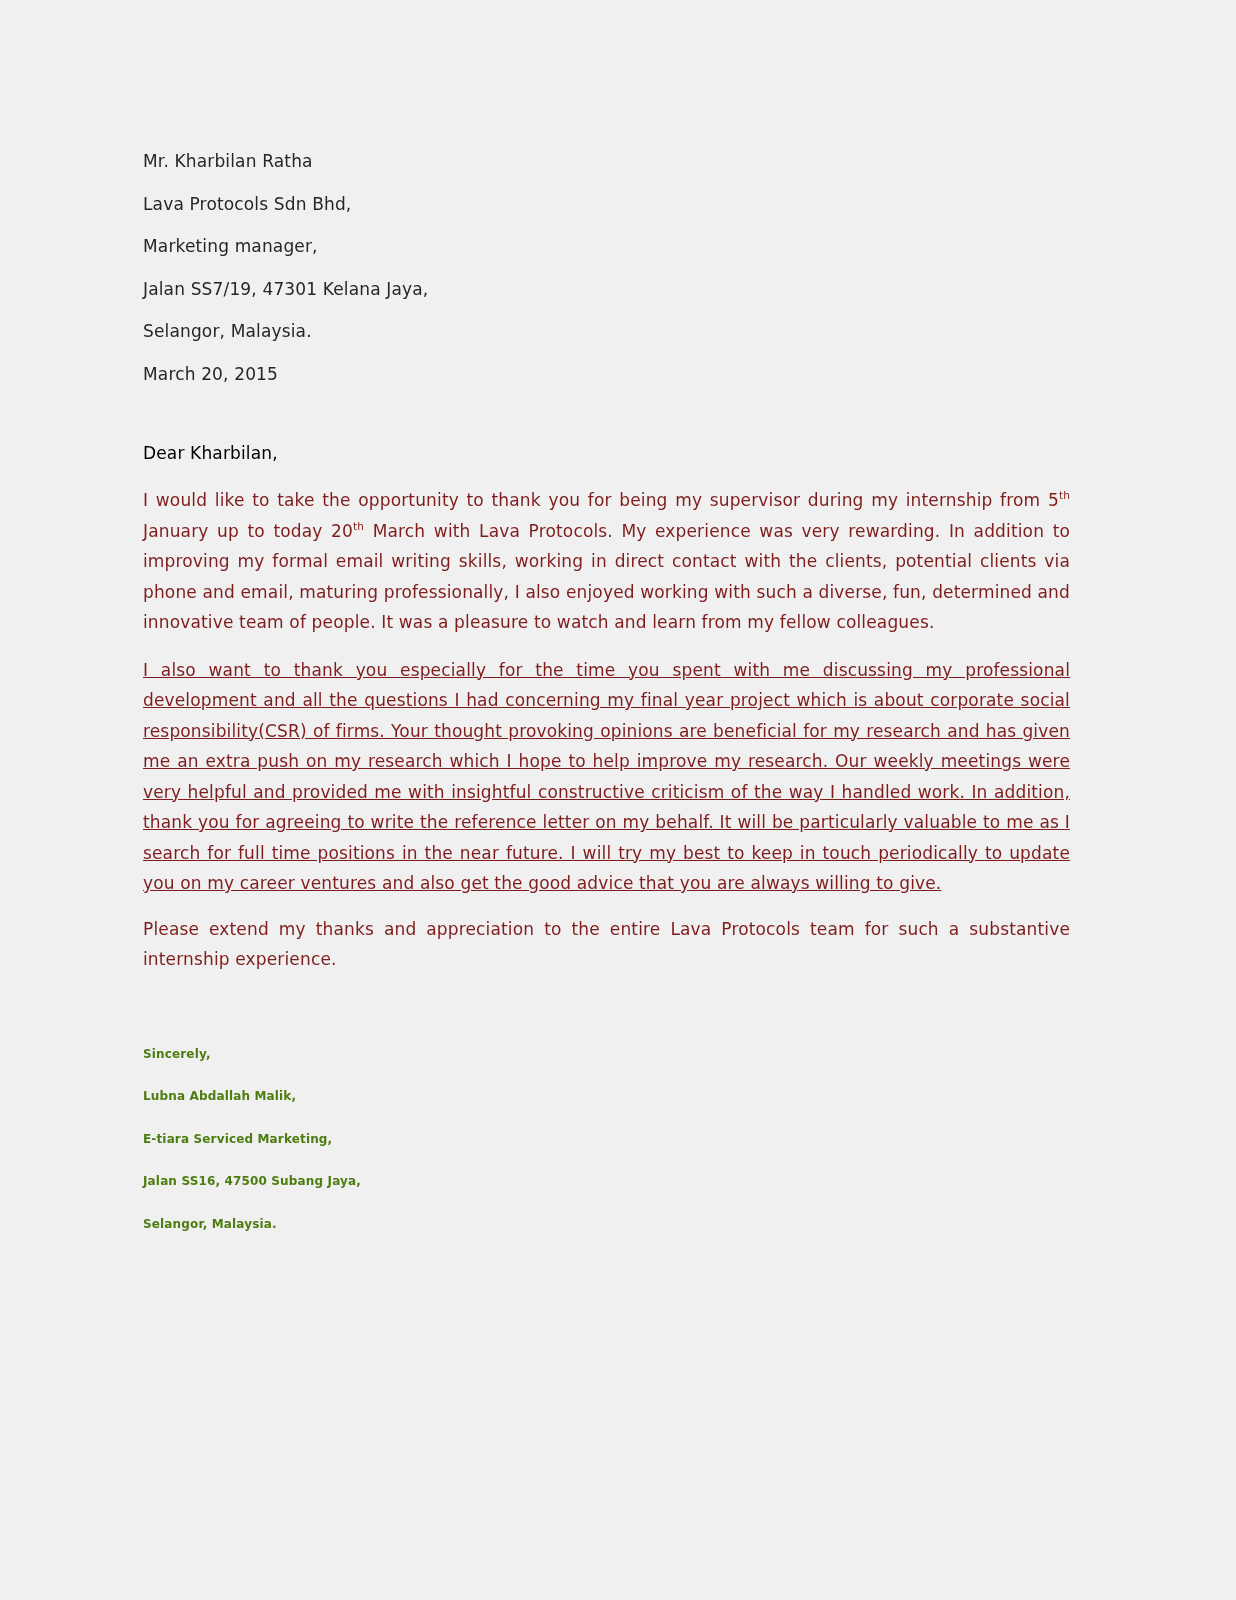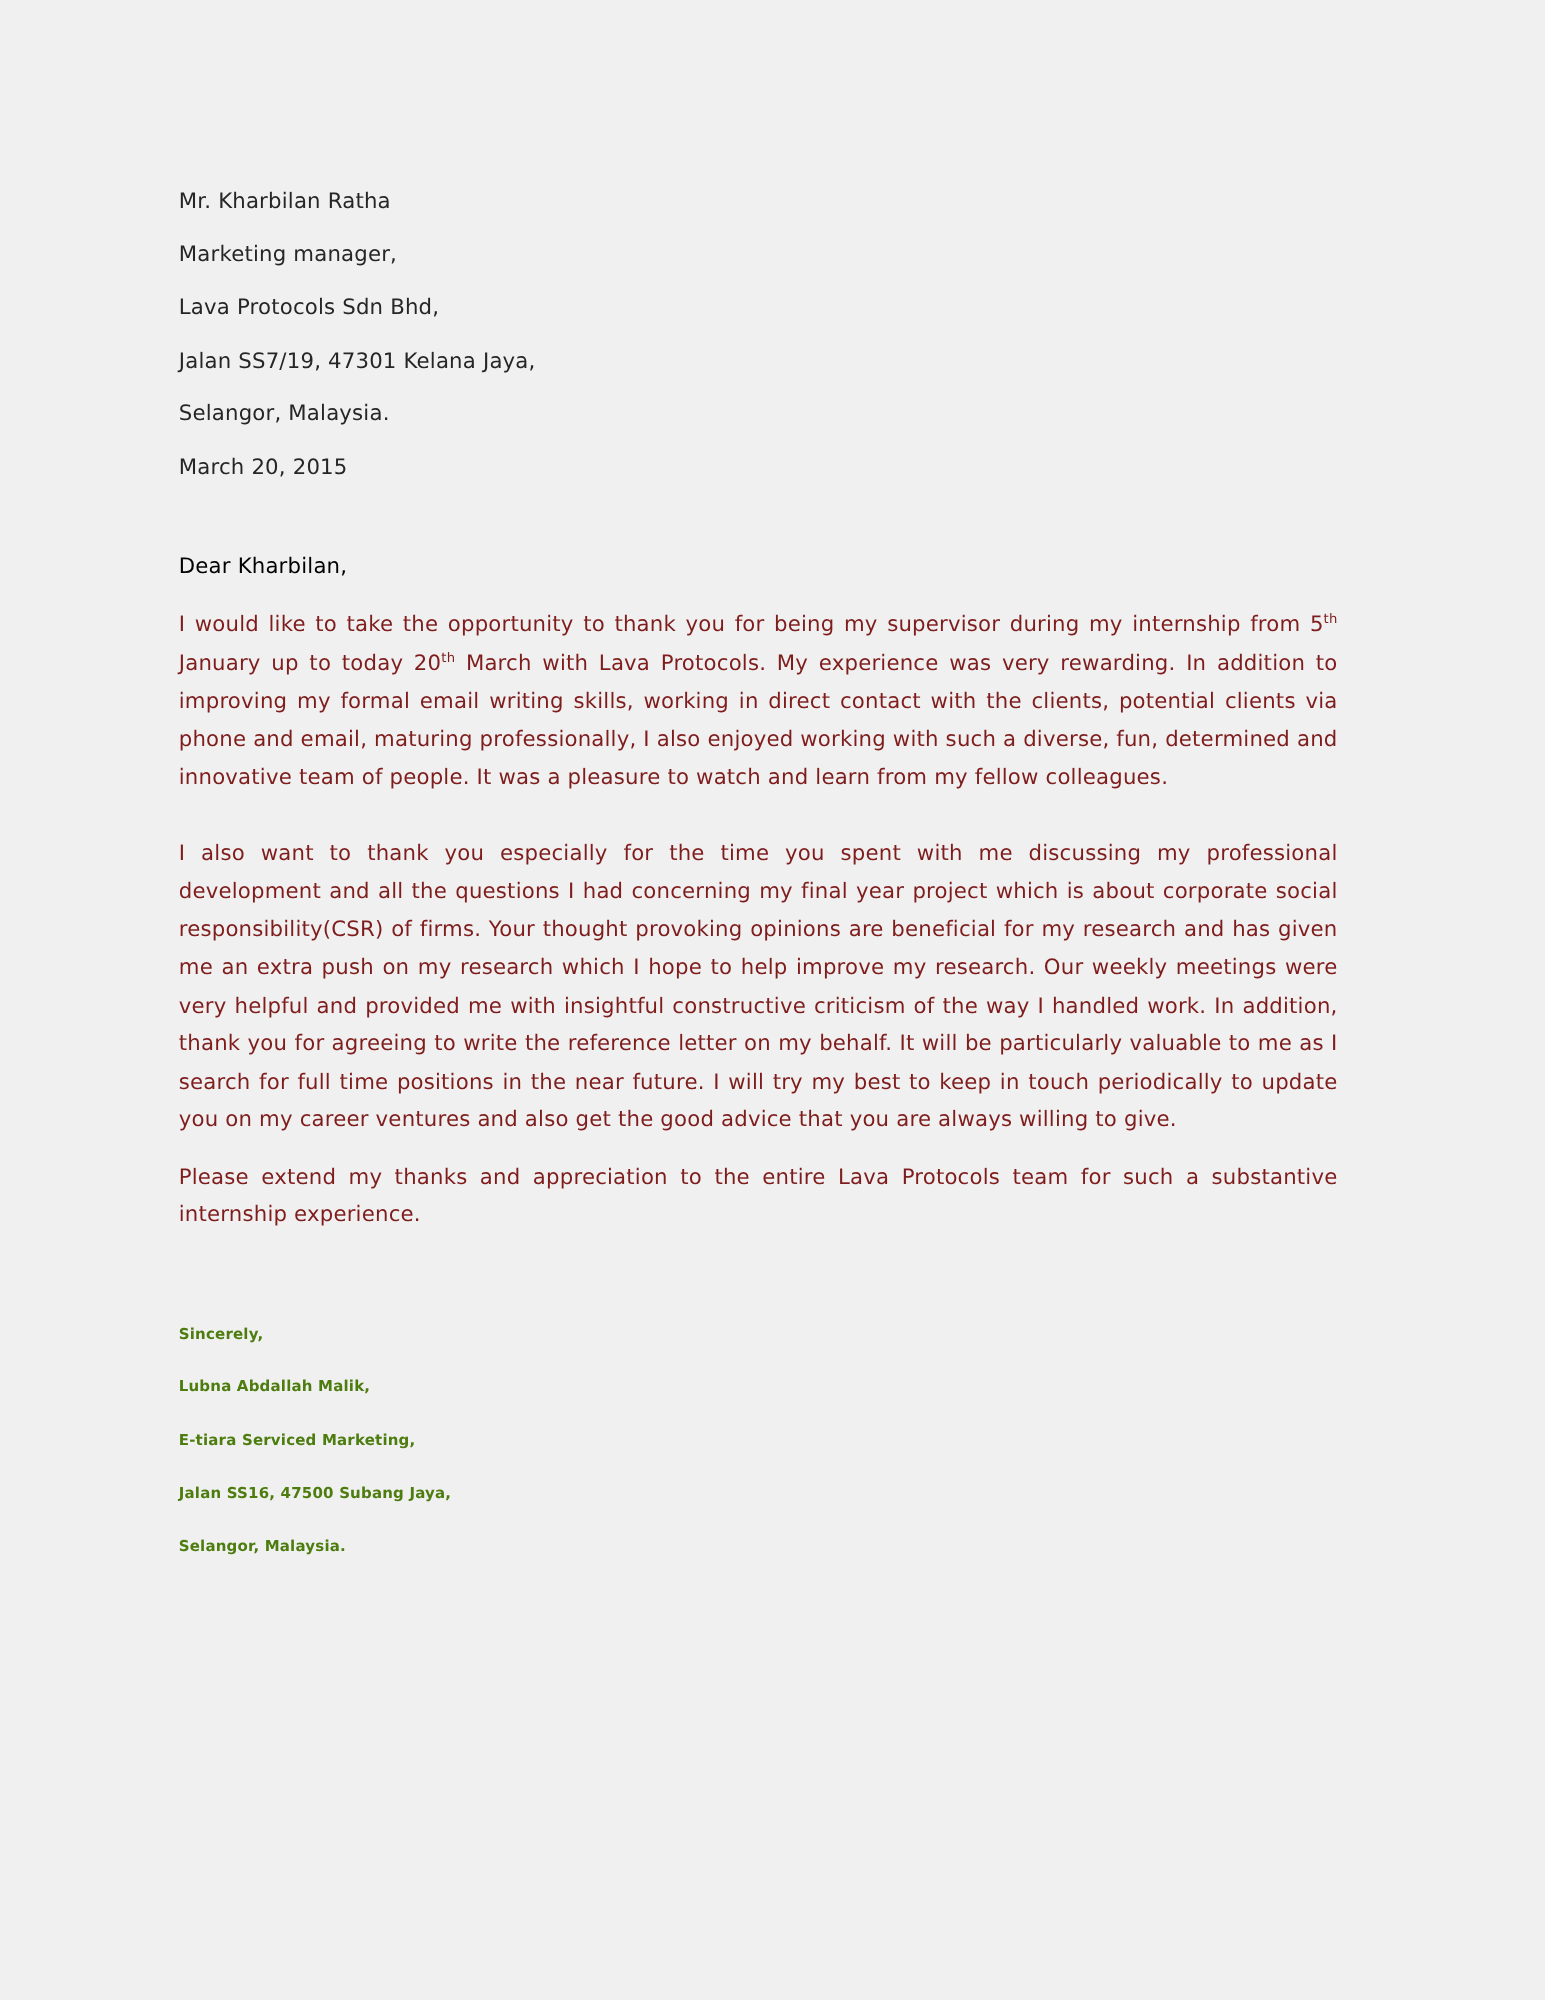--- a/index.html
+++ b/index.html
@@ -57,21 +57,21 @@
   .para {
     font-size: 17px;
     line-height: 30.5px;
     letter-spacing: 0.15px;
     text-align: justify;
     text-justify: inter-word;
     color: #7f1d1d;
     margin: 0;
   }
   .para.p1 { margin-top: 21px; }
-  .para.p2 { margin-top: 30px; }
+  .para.p2 { margin-top: 17px; text-decoration: underline; }
   .para.p3 { margin-top: 15px; }
 
   .para sup {
     font-size: 0.62em;
     vertical-align: super;
     line-height: 0;
   }
 
   
   .sign-block {
@@ -88,22 +88,22 @@
 </style>
 </head>
 <body>
 
 <div id="page">
 
   <div id="letter">
 
     <div class="addr-block">
       <div class="addr-line">Mr. Kharbilan Ratha</div>
+      <div class="addr-line">Lava Protocols Sdn Bhd,</div>
       <div class="addr-line">Marketing manager,</div>
-      <div class="addr-line">Lava Protocols Sdn Bhd,</div>
       <div class="addr-line">Jalan SS7/19, 47301 Kelana Jaya,</div>
       <div class="addr-line">Selangor, Malaysia.</div>
       <div class="addr-line">March 20, 2015</div>
     </div>
 
     <div class="salutation">Dear Kharbilan,</div>
 
     <p class="para p1"><span>I would like to take the opportunity to thank you for being my supervisor during my internship from 5</span><sup>th</sup><span> January up to today 20</span><sup>th</sup><span> March with Lava Protocols. My experience was very rewarding. In addition to improving my formal email writing skills, working in direct contact with the clients, potential clients via phone and email, maturing professionally, I also enjoyed working with such a diverse, fun, determined and innovative team of people. It was a pleasure to watch and learn from my fellow colleagues.</span></p>
 
     <p class="para p2">I also want to thank you especially for the time you spent with me discussing my professional development and all the questions I had concerning my final year project which is about corporate social responsibility(CSR) of firms. Your thought provoking opinions are beneficial for my research and has given me an extra push on my research which I hope to help improve my research. Our weekly meetings were very helpful and provided me with insightful constructive criticism of the way I handled work. In addition, thank you for agreeing to write the reference letter on my behalf. It will be particularly valuable to me as I search for full time positions in the near future. I will try my best to keep in touch periodically to update you on my career ventures and also get the good advice that you are always willing to give.</p>

